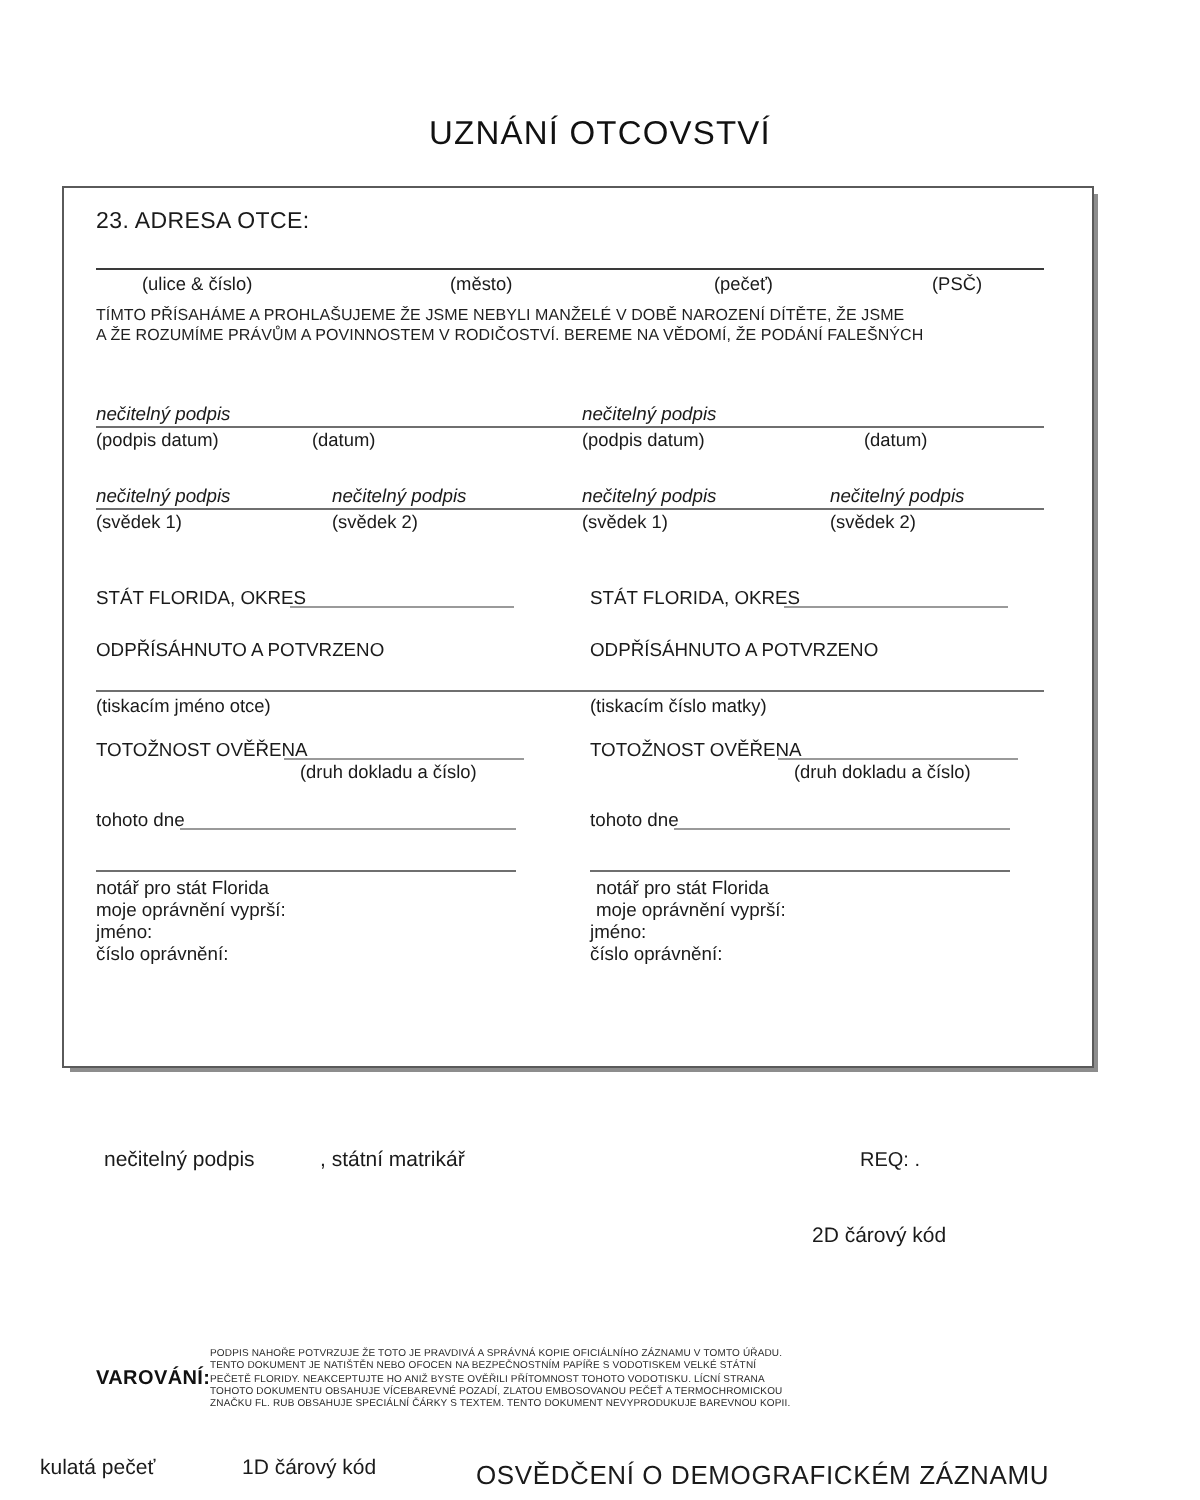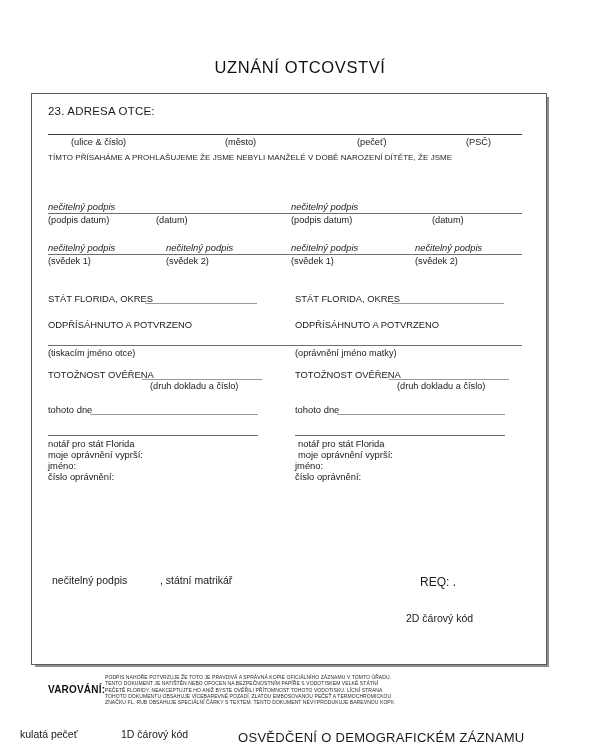--- a/index.html
+++ b/index.html
@@ -28,21 +28,21 @@
     color: #111;
     font-weight: 400;
   }
 
   
   .panel {
     position: absolute;
     left: 31px;
     top: 93px;
     width: 516px;
-    height: 572px;
+    height: 441px;
     border: 1px solid #5a5a5a;
     background: #fff;
     box-shadow: 3px 3px 0 -1px #8d8d8d;
     box-sizing: border-box;
   }
   .panel-inner {
     position: absolute;
     left: 0; top: 0;
     width: 516px; height: 441px;
   }
@@ -126,20 +126,21 @@
     <div class="t section-head" style="left:16px; top:12px;">23. ADRESA OTCE:</div>
 
     <div class="rule rule-dark" style="left:16px; top:40px; width:474px;"></div>
     <div class="t cap" style="left:39px; top:43px;">(ulice &amp; číslo)</div>
     <div class="t cap" style="left:193px; top:43px;">(město)</div>
     <div class="t cap" style="left:325px; top:43px;">(pečeť)</div>
     <div class="t cap" style="left:434px; top:43px;">(PSČ)</div>
 
     <div class="para" style="left:16px; top:59px;">
       <div>TÍMTO PŘÍSAHÁME A PROHLAŠUJEME ŽE JSME NEBYLI MANŽELÉ V DOBĚ NAROZENÍ DÍTĚTE, ŽE JSME</div>
+      <div>A ŽE ROZUMÍME PRÁVŮM A POVINNOSTEM V RODIČOSTVÍ. BEREME NA VĚDOMÍ, ŽE PODÁNÍ FALEŠNÝCH</div>
     </div>
 
     <div class="t sig" style="left:16px; top:107px;">nečitelný podpis</div>
     <div class="t sig" style="left:259px; top:107px;">nečitelný podpis</div>
     <div class="rule" style="left:16px; top:119px; width:474px;"></div>
     <div class="t cap" style="left:16px; top:121px;">(podpis datum)</div>
     <div class="t cap" style="left:124px; top:121px;">(datum)</div>
     <div class="t cap" style="left:259px; top:121px;">(podpis datum)</div>
     <div class="t cap" style="left:400px; top:121px;">(datum)</div>
 
@@ -172,42 +173,42 @@
     <div class="t" style="left:16px; top:344px;">notář pro stát Florida</div>
     <div class="t" style="left:16px; top:355px;">moje oprávnění vyprší:</div>
     <div class="t" style="left:16px; top:366px;">jméno:</div>
     <div class="t" style="left:16px; top:377px;">číslo oprávnění:</div>
 
     <div class="t" style="left:263px; top:199px;">STÁT FLORIDA, OKRES</div>
     <div class="rule rule-thin" style="left:360px; top:209px; width:112px;"></div>
 
     <div class="t" style="left:263px; top:225px;">ODPŘÍSÁHNUTO A POTVRZENO</div>
 
-    <div class="t cap" style="left:263px; top:254px;">(oprávnění jméno matky)</div>
+    <div class="t cap" style="left:263px; top:254px;">(tiskacím číslo matky)</div>
 
     <div class="t" style="left:263px; top:275px;">TOTOŽNOST OVĚŘENA</div>
     <div class="rule rule-thin" style="left:357px; top:285px; width:120px;"></div>
     <div class="t cap" style="left:365px; top:287px;">(druh dokladu a číslo)</div>
 
     <div class="t" style="left:263px; top:310px;">tohoto dne</div>
     <div class="rule rule-thin" style="left:305px; top:320px; width:168px;"></div>
 
     <div class="rule" style="left:263px; top:341px; width:210px;"></div>
     <div class="t" style="left:266px; top:344px;">notář pro stát Florida</div>
     <div class="t" style="left:266px; top:355px;">moje oprávnění vyprší:</div>
     <div class="t" style="left:263px; top:366px;">jméno:</div>
     <div class="t" style="left:263px; top:377px;">číslo oprávnění:</div>
 
   </div>
 </div>
 
 <div class="b-t" style="left:52px; top:574px;">nečitelný podpis</div>
 <div class="b-t" style="left:160px; top:574px;">, státní matrikář</div>
 
-<div class="b-t" style="left:420px; top:575px; font-size:12px;">REQ: .</div>
+<div class="b-t" style="left:430px; top:575px; font-size:10px;">REQ: .</div>
 
 <div class="b-t" style="left:406px; top:612px;">2D čárový kód</div>
 
 <div class="warn-label" style="left:48px; top:684px;">VAROVÁNÍ:</div>
 
 <div class="warn-body" style="left:105px; top:674px;">
   <div>PODPIS NAHOŘE POTVRZUJE ŽE TOTO JE PRAVDIVÁ A SPRÁVNÁ KOPIE OFICIÁLNÍHO ZÁZNAMU V TOMTO ÚŘADU.</div>
   <div>TENTO DOKUMENT JE NATIŠTĚN NEBO OFOCEN NA BEZPEČNOSTNÍM PAPÍŘE S VODOTISKEM VELKÉ STÁTNÍ</div>
   <div>PEČETĚ FLORIDY. NEAKCEPTUJTE HO ANIŽ BYSTE OVĚŘILI PŘÍTOMNOST TOHOTO VODOTISKU. LÍCNÍ STRANA</div>
   <div>TOHOTO DOKUMENTU OBSAHUJE VÍCEBAREVNÉ POZADÍ, ZLATOU EMBOSOVANOU PEČEŤ A  TERMOCHROMICKOU</div>

